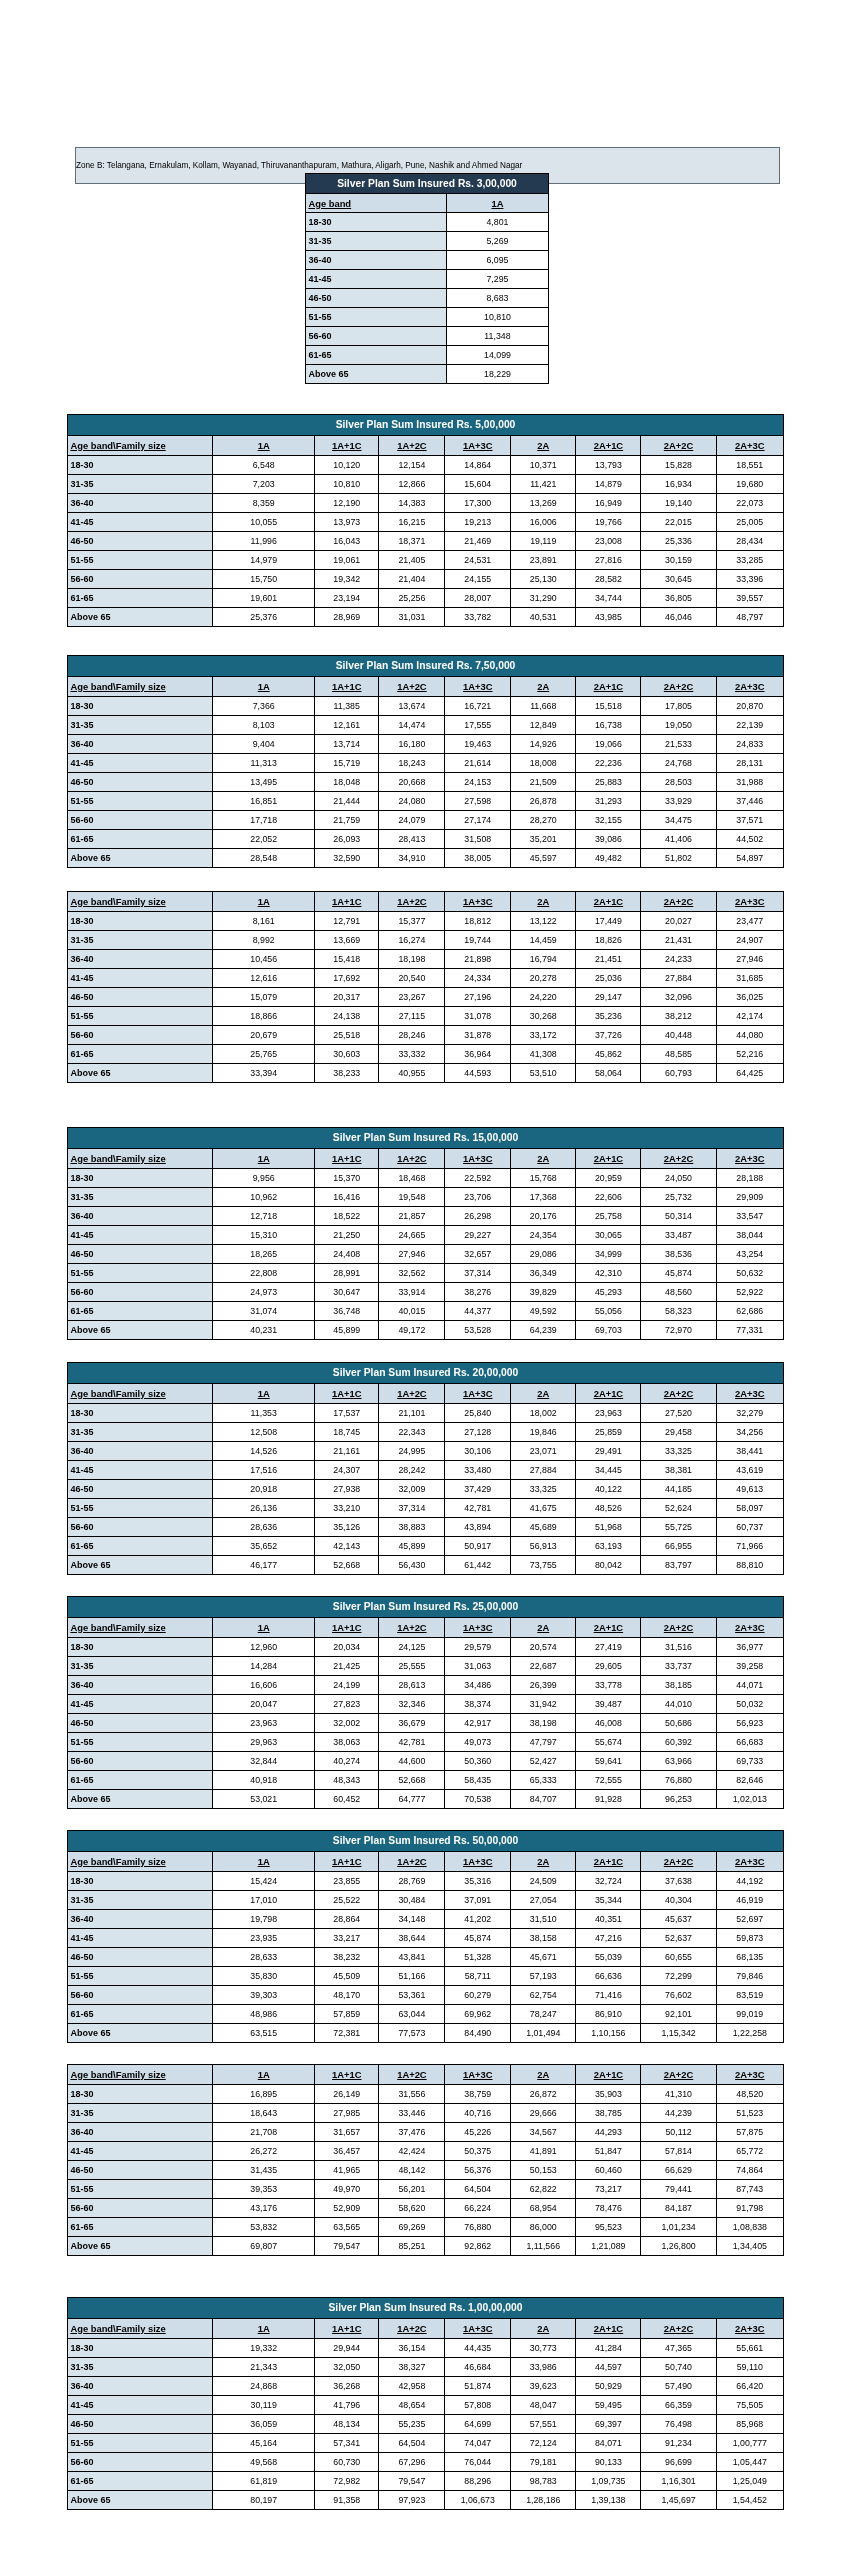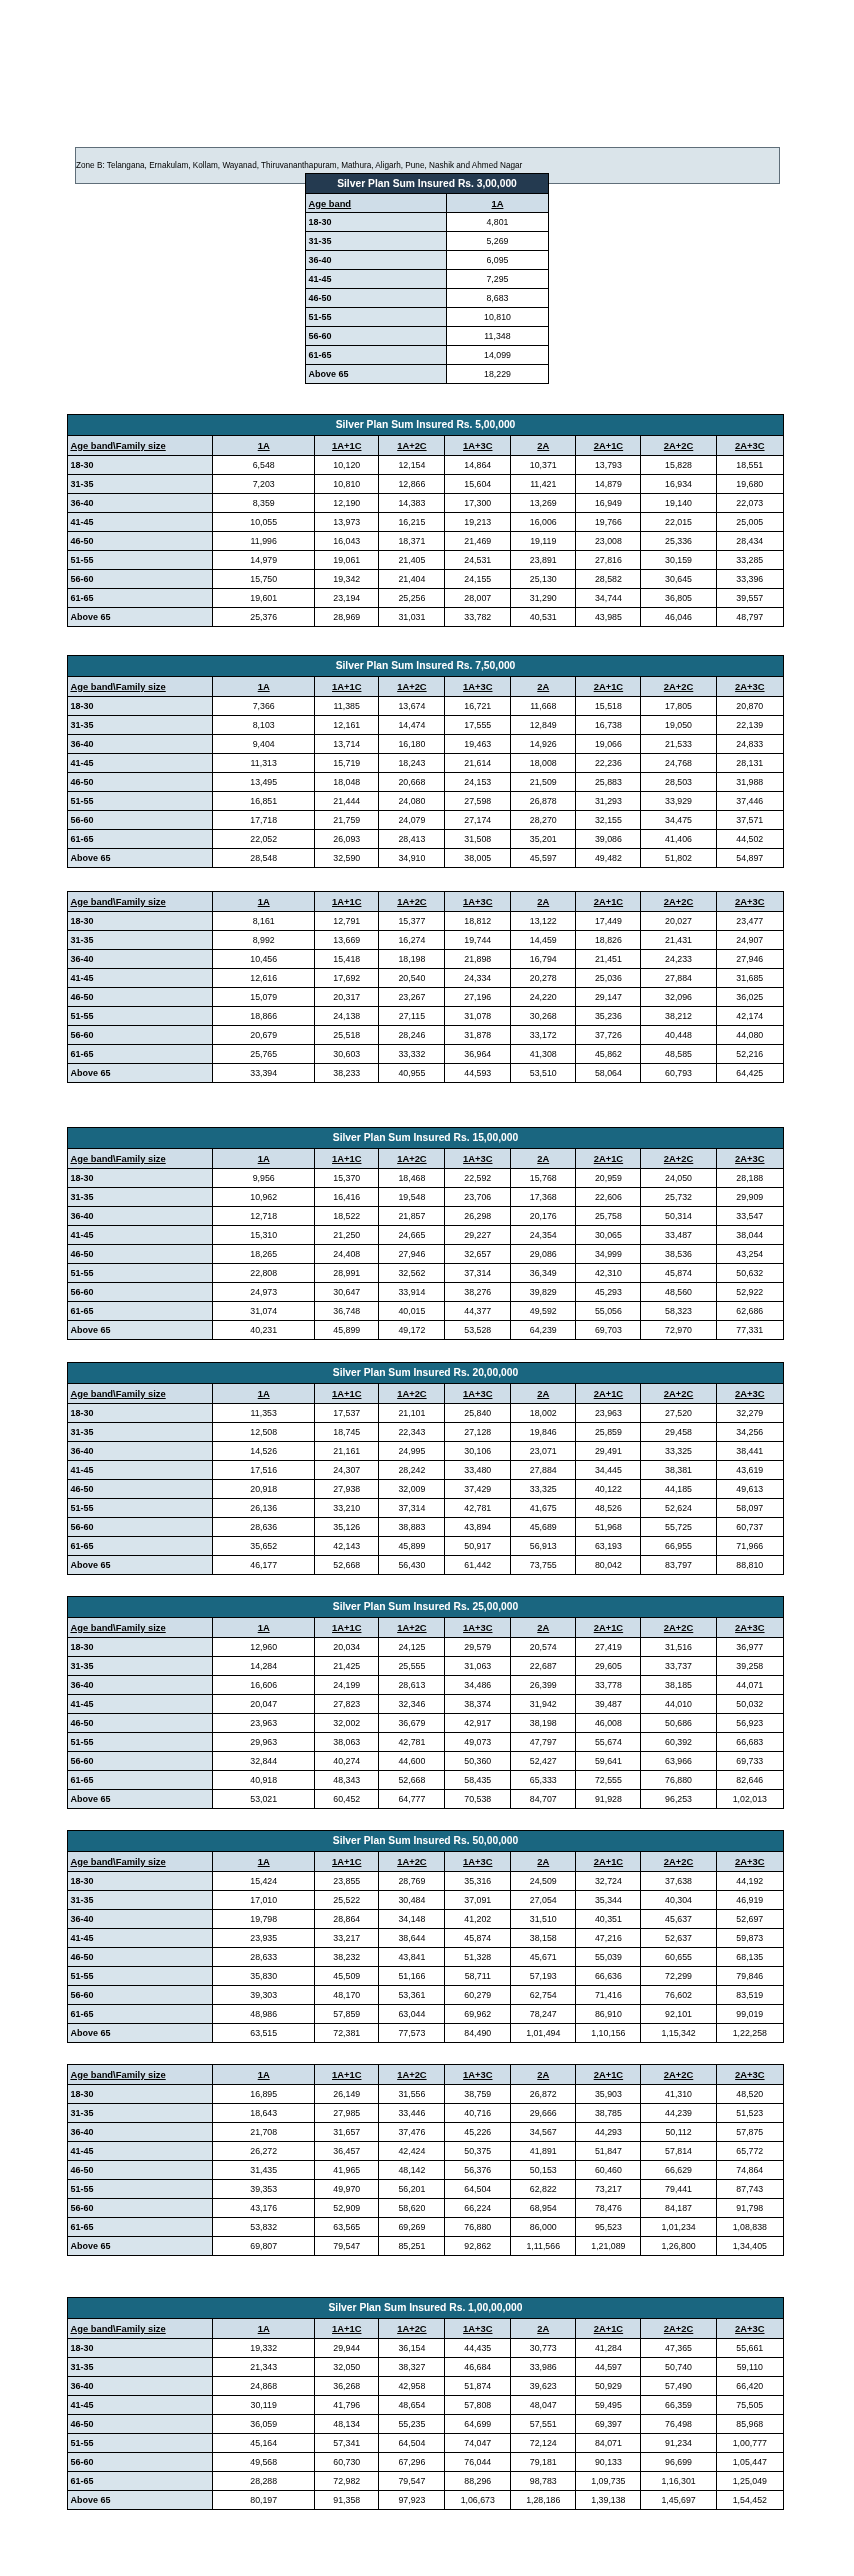--- a/index.html
+++ b/index.html
@@ -1279,21 +1279,21 @@
             <td class="val">60,730</td>
             <td class="val">67,296</td>
             <td class="val">76,044</td>
             <td class="val">79,181</td>
             <td class="val">90,133</td>
             <td class="val">96,699</td>
             <td class="val">1,05,447</td>
           </tr>
           <tr>
             <th class="row-label">61-65</th>
-            <td class="val">28,288</td>
+            <td class="val">61,819</td>
             <td class="val">72,982</td>
             <td class="val">79,547</td>
             <td class="val">88,296</td>
             <td class="val">98,783</td>
             <td class="val">1,09,735</td>
             <td class="val">1,16,301</td>
             <td class="val">1,25,049</td>
           </tr>
           <tr>
             <th class="row-label">Above 65</th>

